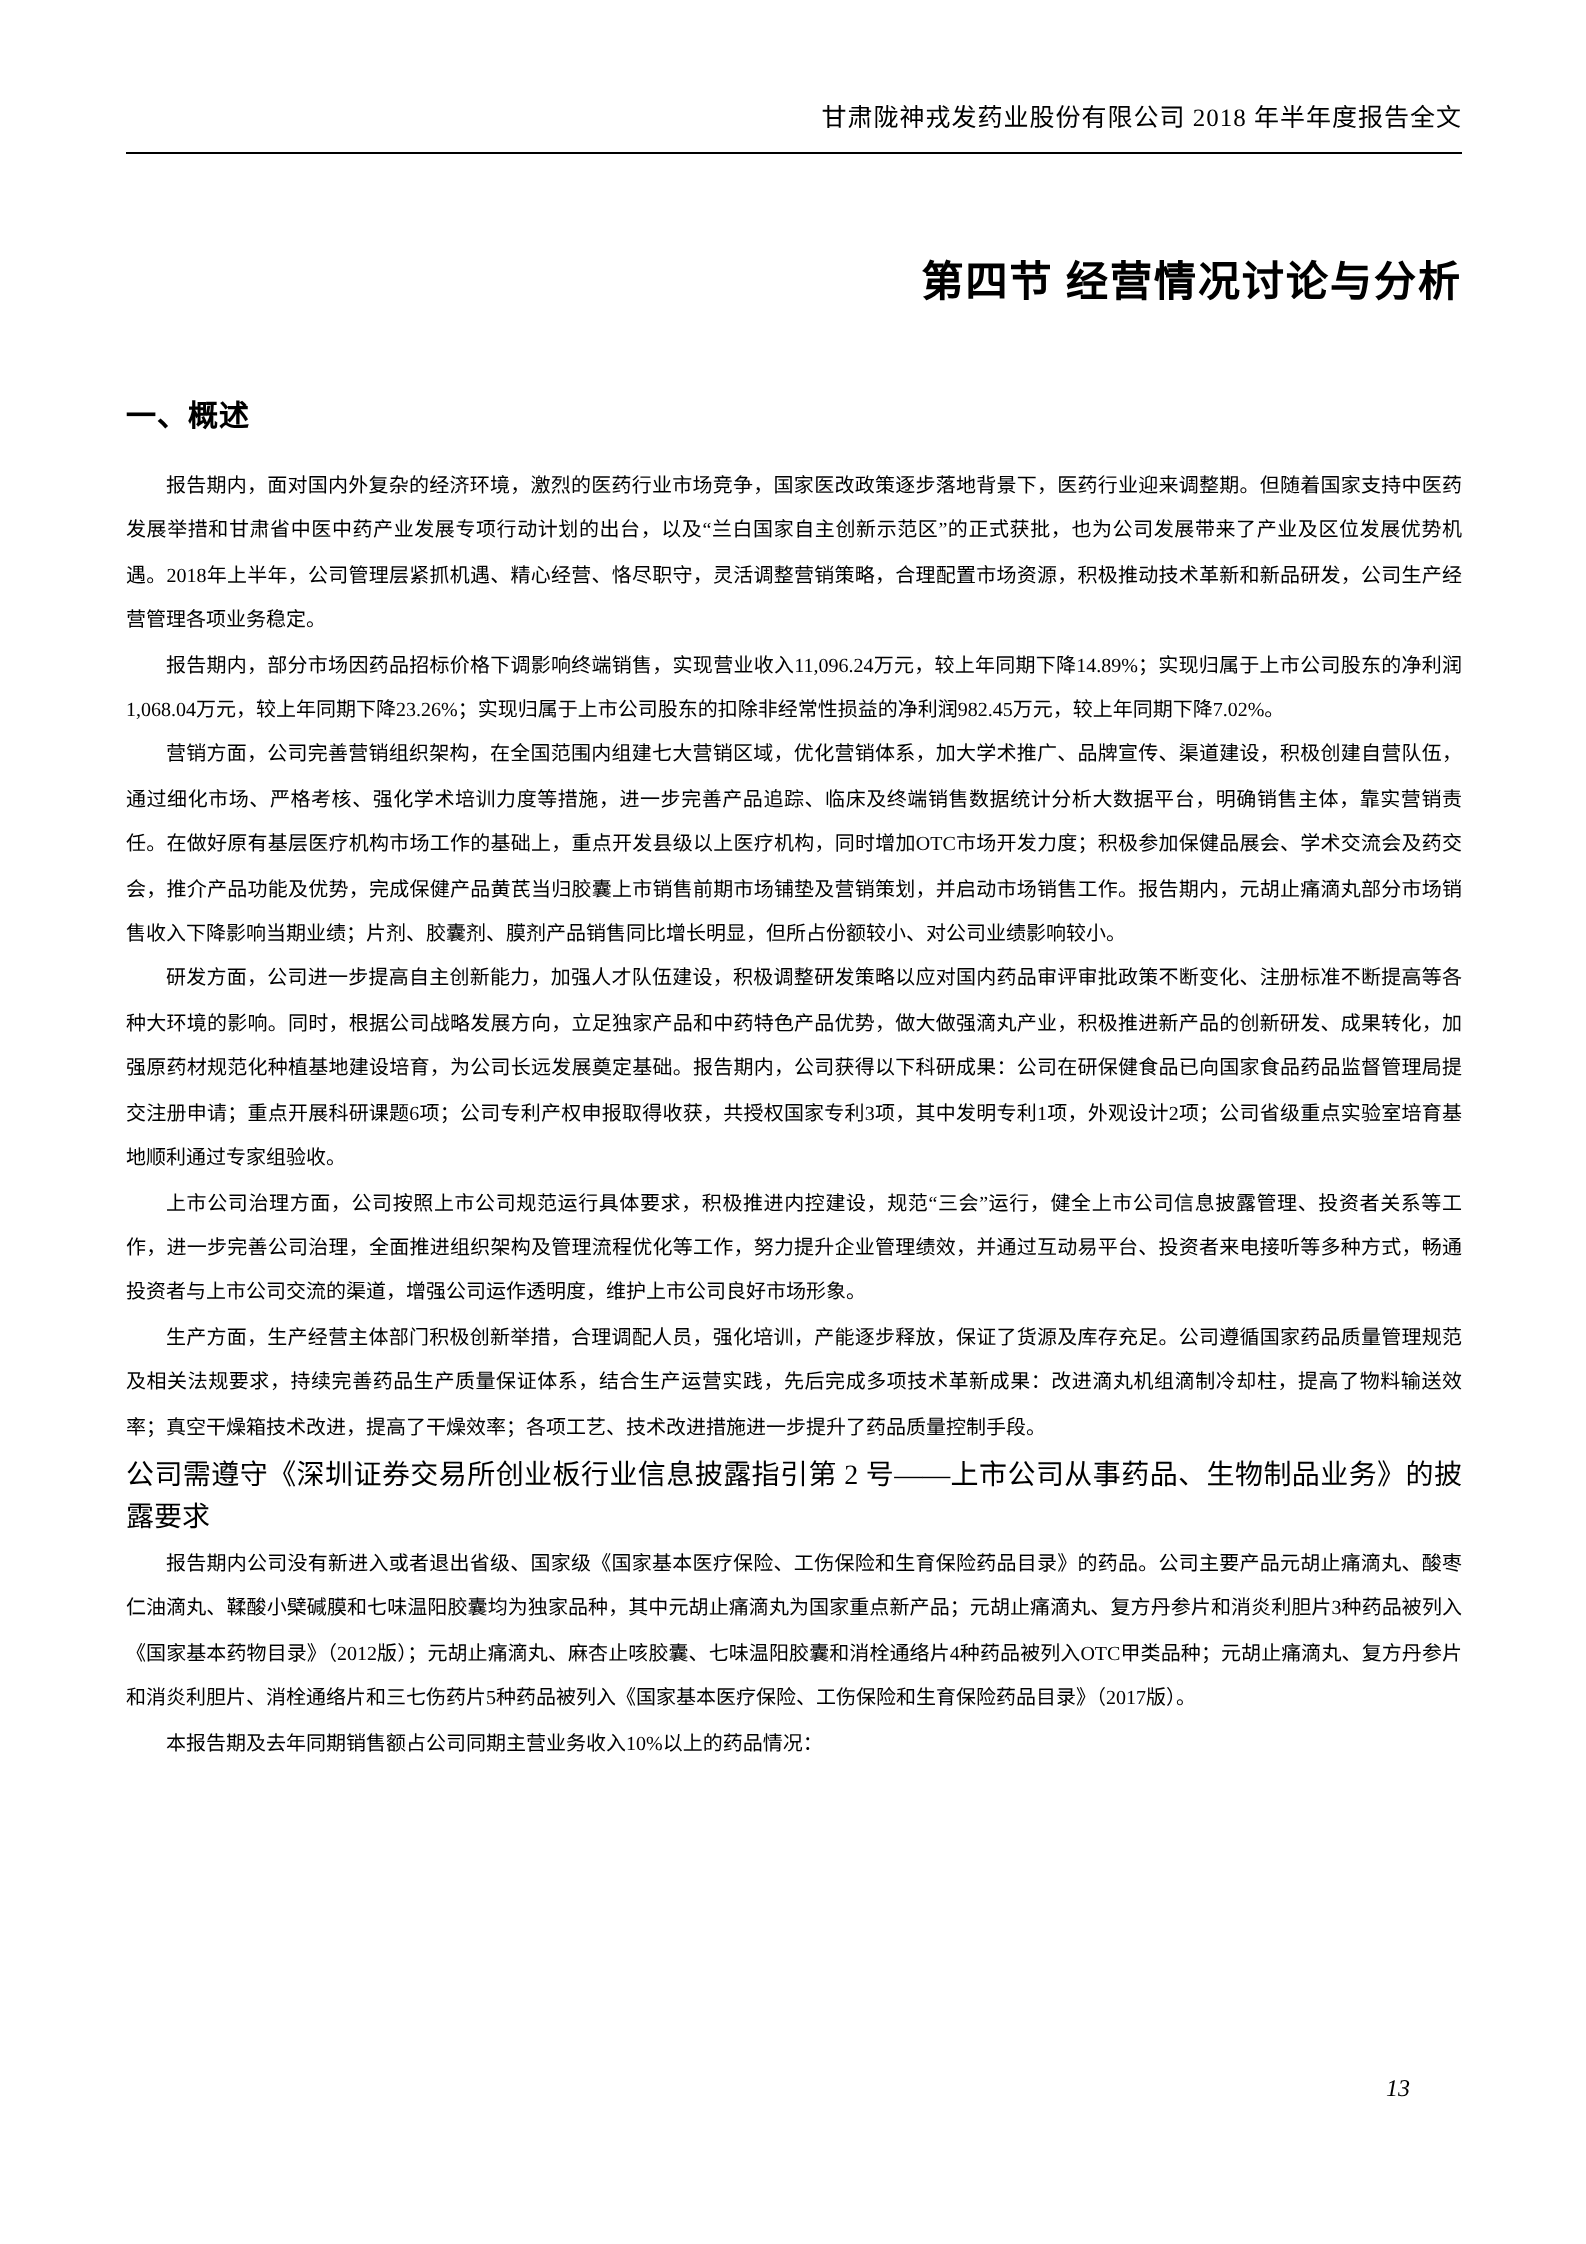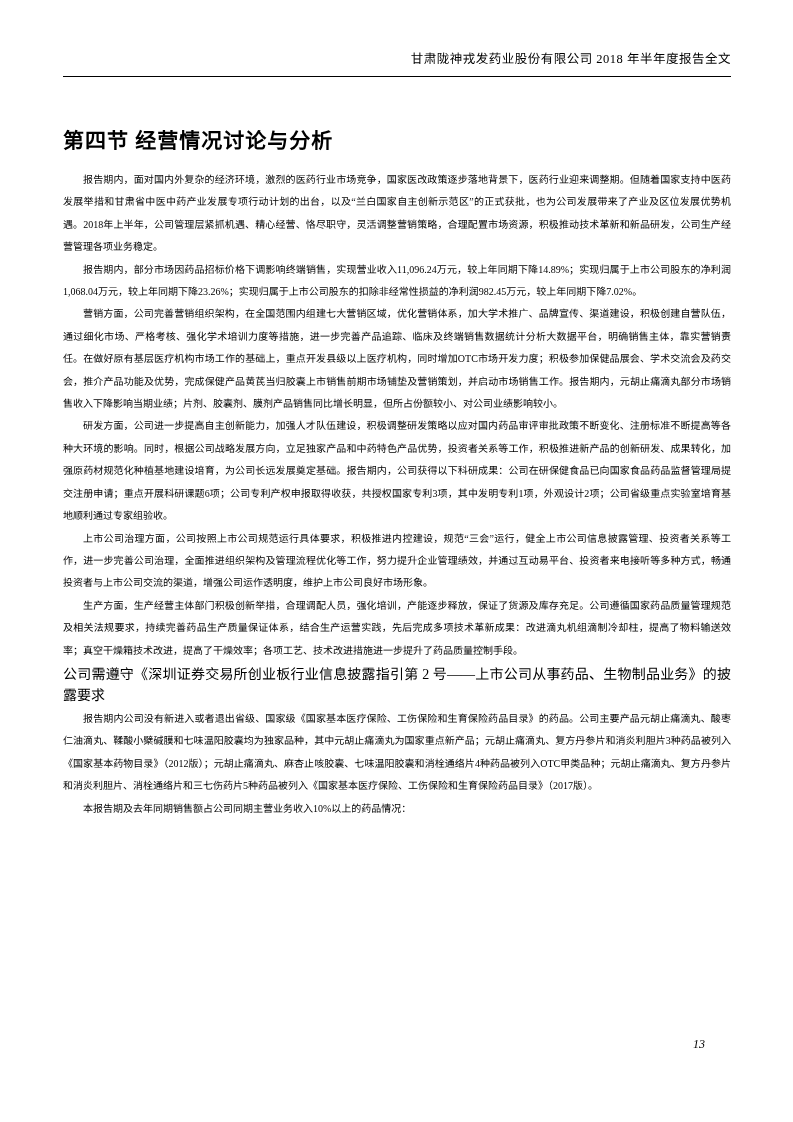--- a/index.html
+++ b/index.html
@@ -26,21 +26,21 @@
   .header-row {
     text-align: right;
     font-size: 12.5px;
     line-height: 18px;
     letter-spacing: 0.5px;
     padding-bottom: 8px;
     border-bottom: 1.5px solid #000000;
   }
   .doc-title {
     margin: 47px 0 0 0;
-    text-align: left;
+    text-align: right;
     font-size: 21px;
     font-weight: bold;
     letter-spacing: 1px;
   }
   .section-heading {
     margin: 42px 0 0 0;
     font-size: 15px;
     font-weight: bold;
     letter-spacing: 0.5px;
   }
@@ -72,26 +72,27 @@
 </head>
 <body>
 
 <div class="page">
   <div class="content">
 
     <div class="header-row">甘肃陇神戎发药业股份有限公司 2018 年半年度报告全文</div>
 
     <h1 class="doc-title">第四节 经营情况讨论与分析</h1>
 
+    <h2 class="section-heading">一、概述</h2>
 
     <div class="body-block">
       <p class="body-para">报告期内，面对国内外复杂的经济环境，激烈的医药行业市场竞争，国家医改政策逐步落地背景下，医药行业迎来调整期。但随着国家支持中医药发展举措和甘肃省中医中药产业发展专项行动计划的出台，以及“兰白国家自主创新示范区”的正式获批，也为公司发展带来了产业及区位发展优势机遇。2018年上半年，公司管理层紧抓机遇、精心经营、恪尽职守，灵活调整营销策略，合理配置市场资源，积极推动技术革新和新品研发，公司生产经营管理各项业务稳定。</p>
       <p class="body-para">报告期内，部分市场因药品招标价格下调影响终端销售，实现营业收入11,096.24万元，较上年同期下降14.89%；实现归属于上市公司股东的净利润1,068.04万元，较上年同期下降23.26%；实现归属于上市公司股东的扣除非经常性损益的净利润982.45万元，较上年同期下降7.02%。</p>
       <p class="body-para">营销方面，公司完善营销组织架构，在全国范围内组建七大营销区域，优化营销体系，加大学术推广、品牌宣传、渠道建设，积极创建自营队伍，通过细化市场、严格考核、强化学术培训力度等措施，进一步完善产品追踪、临床及终端销售数据统计分析大数据平台，明确销售主体，靠实营销责任。在做好原有基层医疗机构市场工作的基础上，重点开发县级以上医疗机构，同时增加OTC市场开发力度；积极参加保健品展会、学术交流会及药交会，推介产品功能及优势，完成保健产品黄芪当归胶囊上市销售前期市场铺垫及营销策划，并启动市场销售工作。报告期内，元胡止痛滴丸部分市场销售收入下降影响当期业绩；片剂、胶囊剂、膜剂产品销售同比增长明显，但所占份额较小、对公司业绩影响较小。</p>
-      <p class="body-para">研发方面，公司进一步提高自主创新能力，加强人才队伍建设，积极调整研发策略以应对国内药品审评审批政策不断变化、注册标准不断提高等各种大环境的影响。同时，根据公司战略发展方向，立足独家产品和中药特色产品优势，投资者关系等工作，积极推进新产品的创新研发、成果转化，加强原药材规范化种植基地建设培育，为公司长远发展奠定基础。报告期内，公司获得以下科研成果：公司在研保健食品已向国家食品药品监督管理局提交注册申请；重点开展科研课题6项；公司专利产权申报取得收获，共授权国家专利3项，其中发明专利1项，外观设计2项；公司省级重点实验室培育基地顺利通过专家组验收。</p>
+      <p class="body-para">研发方面，公司进一步提高自主创新能力，加强人才队伍建设，积极调整研发策略以应对国内药品审评审批政策不断变化、注册标准不断提高等各种大环境的影响。同时，根据公司战略发展方向，立足独家产品和中药特色产品优势，做大做强滴丸产业，积极推进新产品的创新研发、成果转化，加强原药材规范化种植基地建设培育，为公司长远发展奠定基础。报告期内，公司获得以下科研成果：公司在研保健食品已向国家食品药品监督管理局提交注册申请；重点开展科研课题6项；公司专利产权申报取得收获，共授权国家专利3项，其中发明专利1项，外观设计2项；公司省级重点实验室培育基地顺利通过专家组验收。</p>
       <p class="body-para">上市公司治理方面，公司按照上市公司规范运行具体要求，积极推进内控建设，规范“三会”运行，健全上市公司信息披露管理、投资者关系等工作，进一步完善公司治理，全面推进组织架构及管理流程优化等工作，努力提升企业管理绩效，并通过互动易平台、投资者来电接听等多种方式，畅通投资者与上市公司交流的渠道，增强公司运作透明度，维护上市公司良好市场形象。</p>
       <p class="body-para">生产方面，生产经营主体部门积极创新举措，合理调配人员，强化培训，产能逐步释放，保证了货源及库存充足。公司遵循国家药品质量管理规范及相关法规要求，持续完善药品生产质量保证体系，结合生产运营实践，先后完成多项技术革新成果：改进滴丸机组滴制冷却柱，提高了物料输送效率；真空干燥箱技术改进，提高了干燥效率；各项工艺、技术改进措施进一步提升了药品质量控制手段。</p>
 
       <p class="disclosure-note">公司需遵守《深圳证券交易所创业板行业信息披露指引第 2 号——上市公司从事药品、生物制品业务》的披露要求</p>
 
       <p class="body-para">报告期内公司没有新进入或者退出省级、国家级《国家基本医疗保险、工伤保险和生育保险药品目录》的药品。公司主要产品元胡止痛滴丸、酸枣仁油滴丸、鞣酸小檗碱膜和七味温阳胶囊均为独家品种，其中元胡止痛滴丸为国家重点新产品；元胡止痛滴丸、复方丹参片和消炎利胆片3种药品被列入《国家基本药物目录》（2012版）；元胡止痛滴丸、麻杏止咳胶囊、七味温阳胶囊和消栓通络片4种药品被列入OTC甲类品种；元胡止痛滴丸、复方丹参片和消炎利胆片、消栓通络片和三七伤药片5种药品被列入《国家基本医疗保险、工伤保险和生育保险药品目录》（2017版）。</p>
       <p class="body-para">本报告期及去年同期销售额占公司同期主营业务收入10%以上的药品情况：</p>
     </div>
   </div>
 

